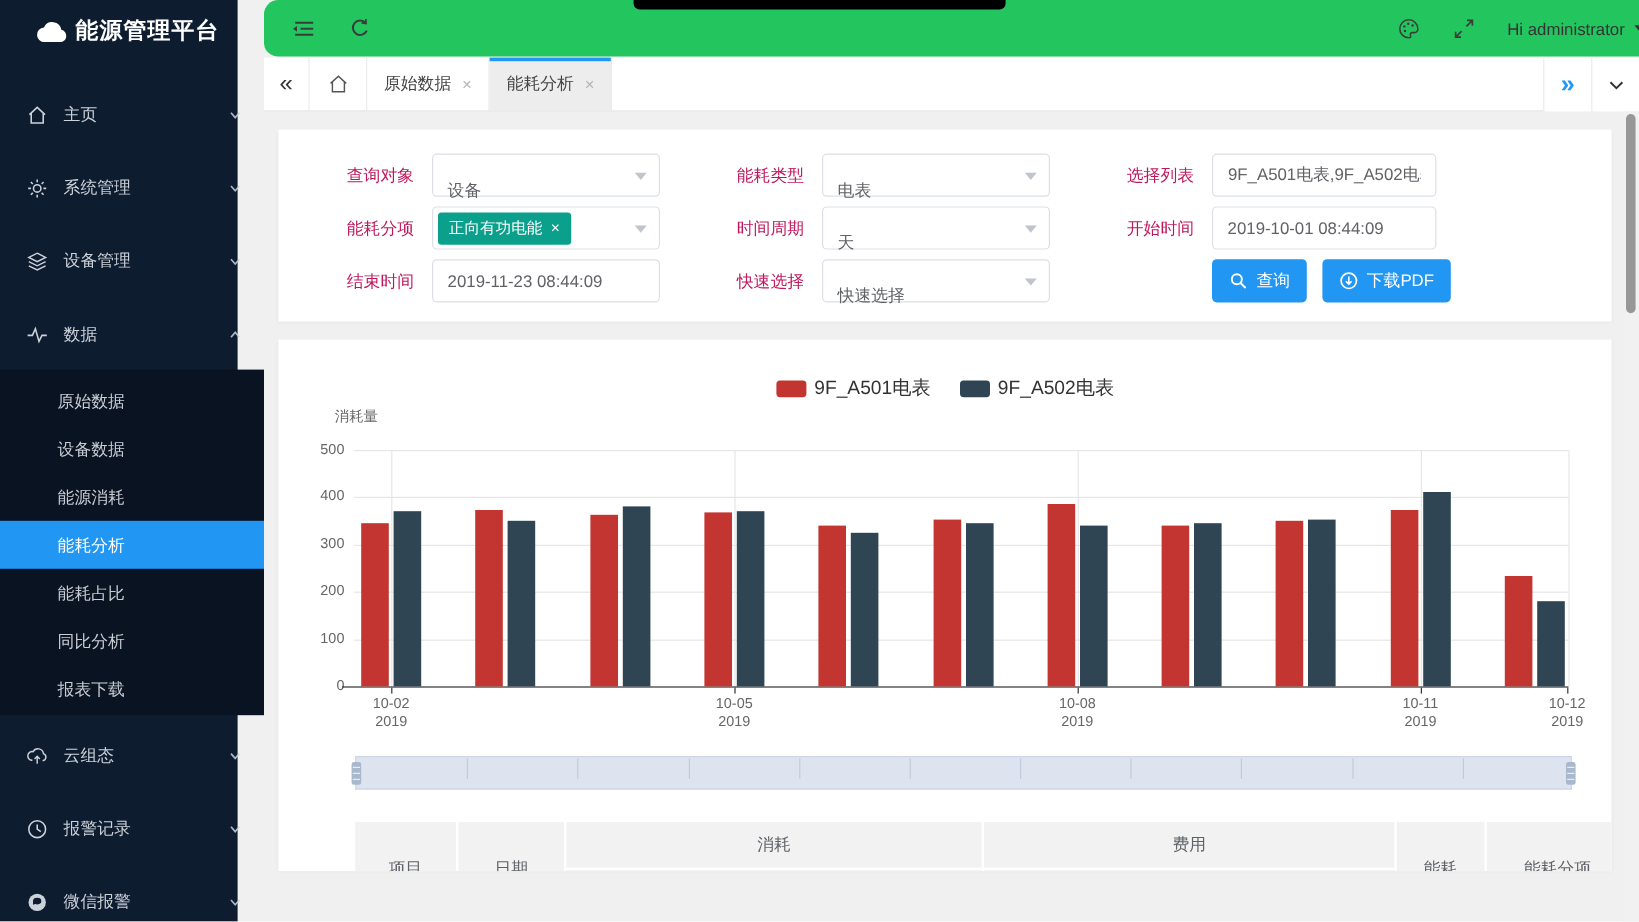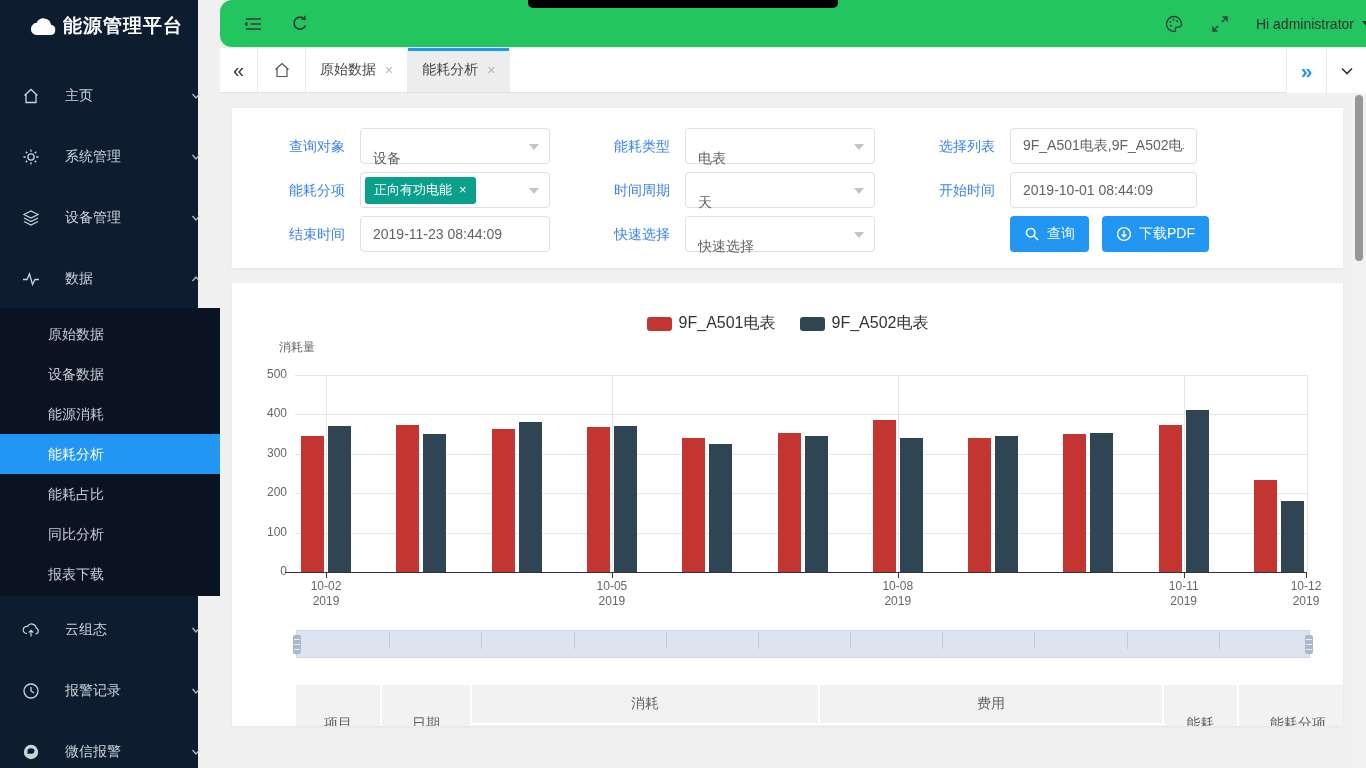--- a/index.html
+++ b/index.html
@@ -6,21 +6,21 @@
   html,body { width:1366px; height:768px; overflow:hidden;
     font-family:"Liberation Sans","DejaVu Sans",sans-serif; }
   #app { position:relative; width:1366px; height:768px; background:#f0f0f0; }
 
   
   .sidebar { position:absolute; left:0; top:0; width:198px; height:768px; background:#0e1c30; z-index:5; }
   .logo { position:absolute; left:0; top:0; width:220px; height:52px; display:flex; align-items:center; padding-left:30px; color:#fff; }
   .logo-text { font-size:19px; font-weight:bold; letter-spacing:1px; margin-left:6px; }
   .menu-item { position:absolute; left:0; width:220px; height:60px; display:flex; align-items:center; padding:0 18px 0 22px; color:#ccd2da; font-size:14px; cursor:pointer; }
   .menu-item .mi-icon { width:18px; height:18px; margin-right:13px; flex:none; }
-  .menu-item .mi-label { flex:1;margin-left:12px; }
+  .menu-item .mi-label { flex:1; }
   .menu-item .mi-chevron { width:12px; height:12px; flex:none; opacity:.85; }
   .submenu { position:absolute; left:0; top:308px; width:220px; height:288px; background:#0a1322; padding-top:6px; }
   .submenu-item { height:40px; line-height:40px; padding-left:48px; color:#c8cdd4; font-size:14px; cursor:pointer; }
   .submenu-item.active { background:#2196f3; color:#fff; }
 
   
   .notch { position:absolute; left:528px; top:0; width:310px; height:8px; background:#000; border-radius:0 0 5px 5px; z-index:9; }
 
   
   .topbar { position:absolute; left:220px; top:0; width:1170px; height:48px; background:#22c55e; border-bottom:1px solid #f0f0f0;border-radius:12px; }
@@ -43,21 +43,21 @@
   .tbr-btn { width:40px; height:45px; display:flex; align-items:center; justify-content:center; border-left:1px solid #ebebeb; cursor:pointer; }
   .tbr-expand { color:#2196f3; font-size:21px; font-weight:bold; }
 
   
   .card { position:absolute; background:#fff; box-shadow:0 1px 3px rgba(0,0,0,0.05); }
   .filter-card { left:232px; top:108px; width:1111px; height:160px; }
   .chart-card  { left:232px; top:283px; width:1111px; height:443px; overflow:hidden; }
 
   
   .filter-form { position:absolute; left:0; top:20px; display:grid; grid-template-columns:128px 190px 135px 190px 135px 187px; row-gap:8px; }
-  .flabel { line-height:36px; text-align:right; padding-right:15px; font-size:14px; color:#3b82f6; }
+  .flabel { line-height:36px; text-align:right; padding-right:15px; font-size:14px; color:#be185d; }
   .fctl { position:relative; height:36px; }
   .tbox, .sel { width:100%; height:36px; border:1px solid #dcdfe6; border-radius:4px; background:#fff; font-size:14px; color:#606266; padding:12px 12px; font-family:inherit; }
   .sel { padding-right:28px; line-height:34px; cursor:pointer; }
   .sel-caret { position:absolute; right:11px; top:16px; width:0; height:0; border-left:5px solid transparent; border-right:5px solid transparent; border-top:6px solid #c0c4cc; }
   .multisel { padding:0 28px 0 4px; display:flex; align-items:center; }
   .mtag { display:inline-flex; align-items:center; gap:7px; height:27px; background:#0aa08c; color:#fff; font-size:13px; border-radius:3px; padding:0 9px; }
   .mtag .tag-x { font-size:13px; cursor:pointer; }
   .btn-cell { display:flex; gap:13px; align-items:center; }
   .btn { display:inline-flex; align-items:center; gap:7px; height:36px; padding:0 14px; background:#2196f3; color:#fff; border:none; border-radius:4px; font-size:14px; cursor:pointer; font-family:inherit; }
 

